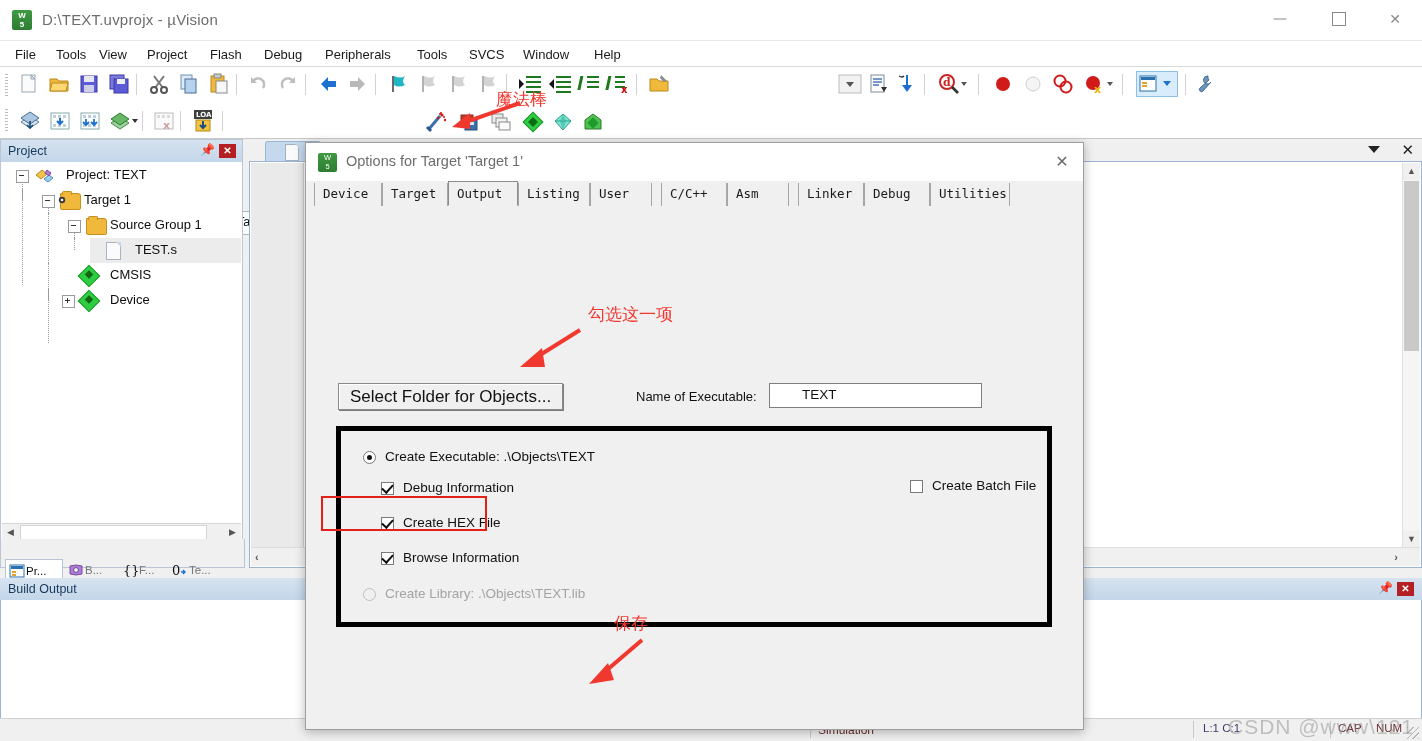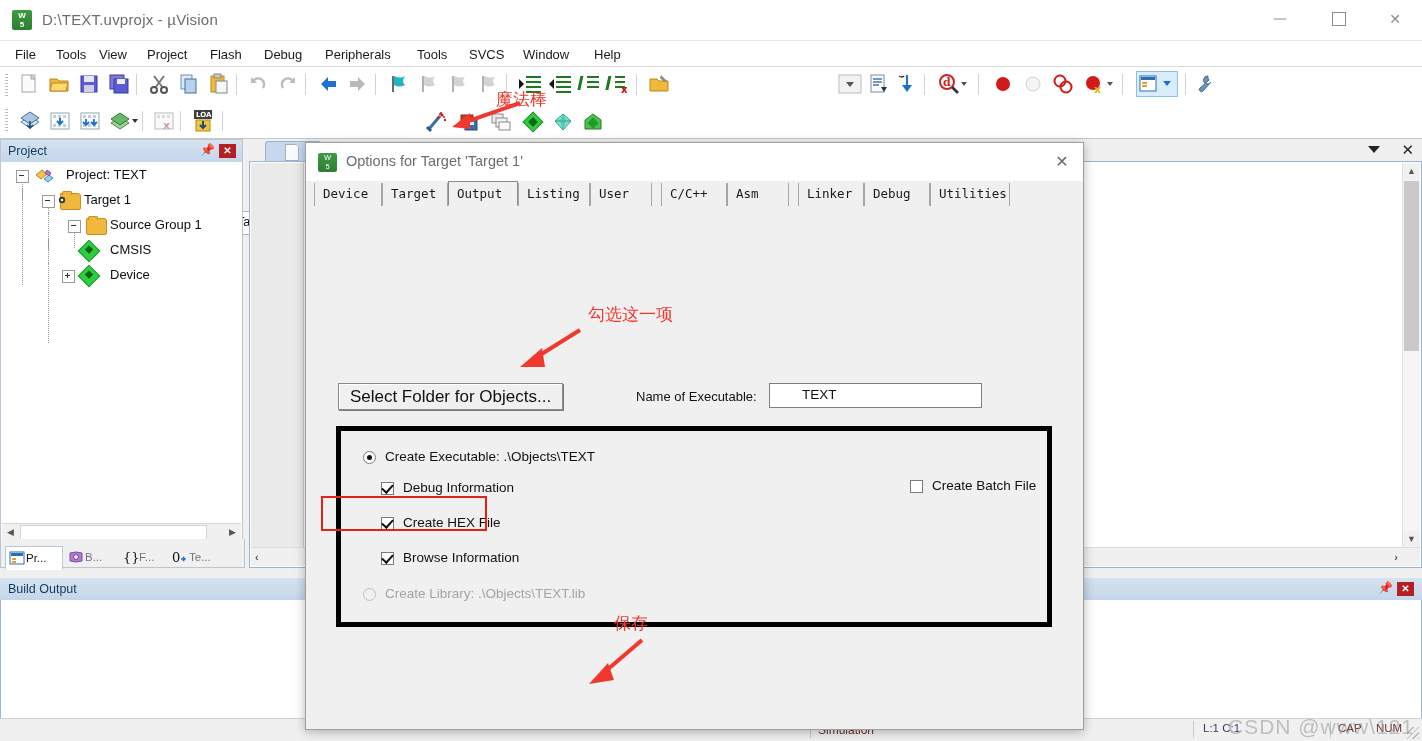--- a/index.html
+++ b/index.html
@@ -67,21 +67,21 @@
   .docico::after{content:"";position:absolute;right:-1px;top:-1px;border-left:5px solid transparent;border-top:5px solid #c9d6e2;}
   .selrow{position:absolute;left:88px;top:0;right:0;height:25px;background:#ececec;}
 
   .hscroll{position:absolute;left:1px;bottom:1px;width:239px;height:17px;background:#f0f0f0;border-top:1px solid #d5d5d5;}
   .hscroll .ar{position:absolute;top:0;width:17px;height:17px;background:#f0f0f0;color:#555;font-size:9px;text-align:center;line-height:17px;}
   .hscroll .ar.l{left:0;} .hscroll .ar.r{right:0;}
   .hscroll .thumb{position:absolute;left:18px;top:1px;width:185px;height:15px;background:#fff;border:1px solid #d5d5d5;}
 
   
   .ptabs{position:absolute;left:0;top:539px;width:243px;height:28px;background:#f0f0f0;border-left:1px solid #b9c6d6;border-right:1px solid #b9c6d6;border-bottom:1px solid #b9c6d6;}
-  .ptab{position:absolute;top:7px;height:24px;box-sizing:border-box;padding-top:5px;font-size:11.5px;color:#777;white-space:nowrap;}
+  .ptab{position:absolute;top:20px;height:24px;box-sizing:border-box;padding-top:5px;font-size:11.5px;color:#777;white-space:nowrap;}
   .ptab.active{background:#fff;border:1px solid #b9c6d6;border-bottom:1px solid #fff;color:#111;}
   .ptab .ic{display:inline-block;width:14px;height:12px;vertical-align:-2px;margin-right:2px;}
 
   
   .editor{position:absolute;left:249px;top:139px;right:0;height:429px;background:#f0f0f0;}
   .edtabstrip{position:absolute;left:0;top:0;right:0;height:22px;background:#f0f0f0;}
   .edtab{position:absolute;left:16px;top:2px;width:54px;height:20px;background:#c6d8ee;border:1px solid #9bb4d0;border-bottom:none;border-radius:3px 3px 0 0;}
   .edtab .di{position:absolute;left:19px;top:2px;width:12px;height:15px;background:#fafafa;border:1px solid #9fb0c2;}
   .edtab .di::after{content:"";position:absolute;right:-1px;top:-1px;border-left:4px solid transparent;border-top:4px solid #c6d3e0;}
   .mdihdr{position:absolute;right:2px;top:2px;width:60px;height:18px;}
@@ -544,20 +544,26 @@
         <div class="lbl" style="left:82px">Target 1</div>
       </div>
 
       <div class="trow">
         <div class="exp" style="left:66px"></div>
         <div class="dline" style="left:46px;top:0;height:12px"></div>
         <div class="folder" style="left:84px"></div>
         <div class="lbl" style="left:108px">Source Group 1</div>
       </div>
 
+      <div class="trow">
+        <div class="selrow"></div>
+        <div class="dline" style="left:72px;top:0;height:12px"></div>
+        <div class="docico" style="left:104px"></div>
+        <div class="lbl" style="left:133px">TEST.s</div>
+      </div>
 
       <div class="trow">
         <div class="dline" style="left:46px;top:0;height:12px"></div>
         <div class="diamond" style="left:79px"></div>
         <div class="lbl" style="left:108px">CMSIS</div>
       </div>
 
       <div class="trow">
         <div class="exp plus" style="left:60px"></div>
         <div class="dline" style="left:46px;top:0;height:12px"></div>

